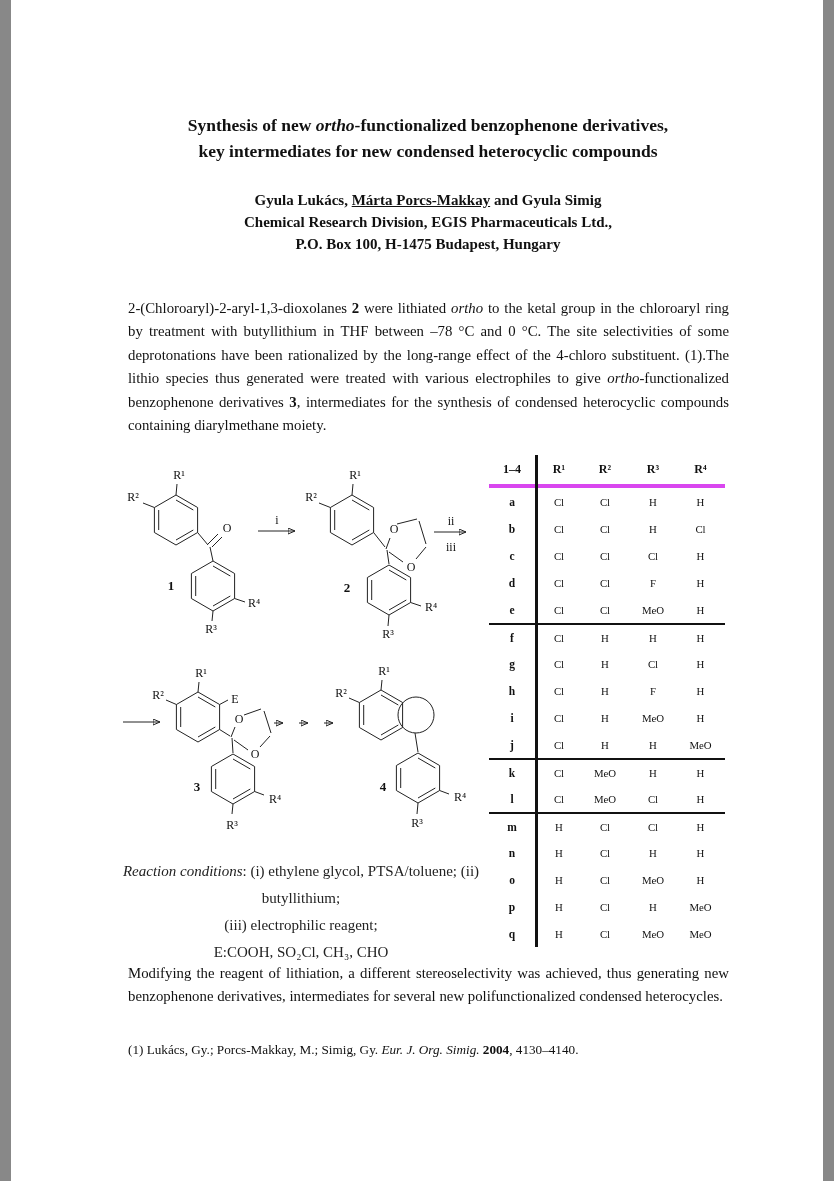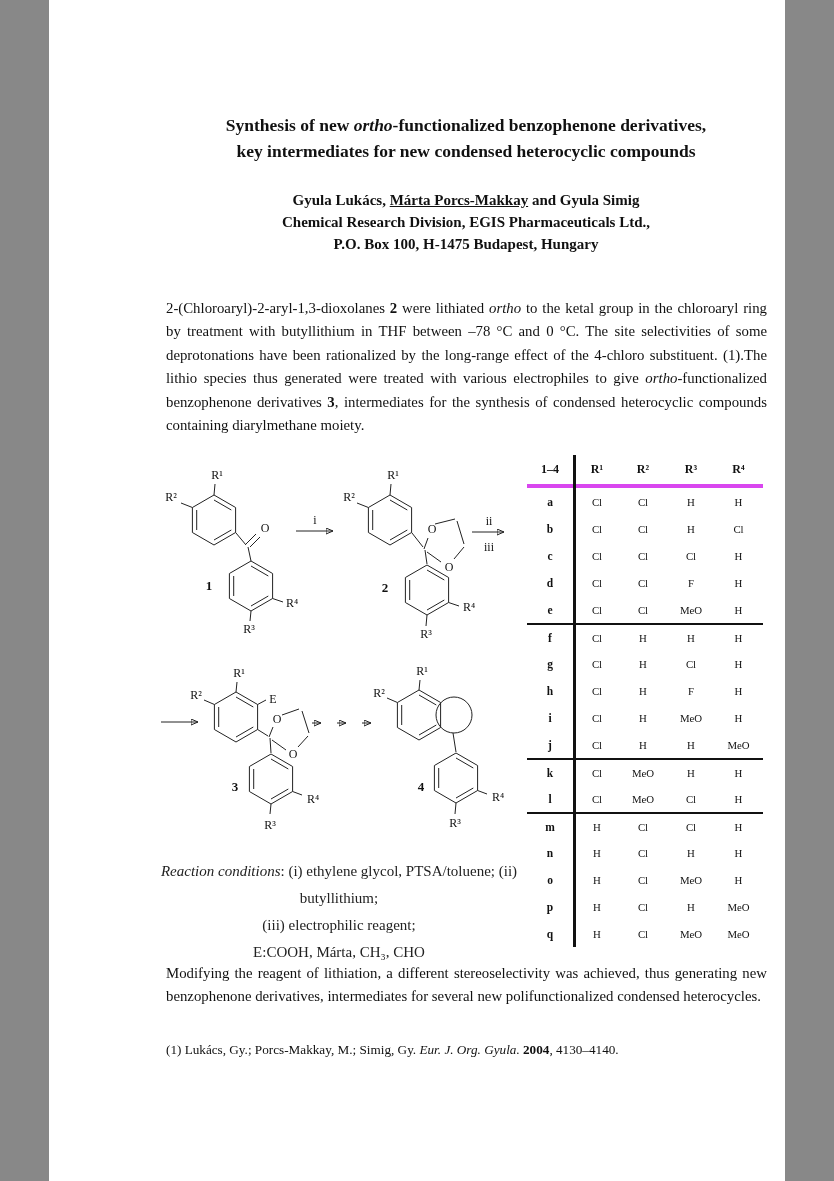--- a/index.html
+++ b/index.html
@@ -1,16 +1,16 @@
 <!DOCTYPE html>
 <html><head>
 <meta charset="utf-8">
 <style>
   html,body{margin:0;padding:0;background:#888;}
-  .page{position:relative;width:736px;height:1181px;background:#ffffff;margin:0 auto;
+  .page{position:relative;width:812px;height:1181px;background:#ffffff;margin:0 auto;
         font-family:"Liberation Serif","DejaVu Serif",serif;color:#111;overflow:hidden;}
   .st-i{font-style:italic;}
   .st-b{font-weight:bold;}
   .st-u{text-decoration:underline;}
 
   .title{position:absolute;left:97px;top:112px;width:640px;text-align:center;
          font-weight:bold;font-size:17.5px;line-height:26px;}
   .authors{position:absolute;left:117px;top:189px;width:600px;text-align:center;
            font-size:15px;line-height:22px;font-weight:bold;}
   .authors .email{font-style:italic;}
@@ -158,21 +158,21 @@
     <text x="373" y="675">R¹</text>
     <text x="330" y="697">R²</text>
     <text x="449" y="801">R⁴</text>
     <text x="406" y="827">R³</text>
     <text x="372" y="791" class="snum">4</text>
   </svg>
 
   <div class="conditions">
     <div><span class="st-i">Reaction conditions</span><span>: (i) ethylene glycol, PTSA/toluene; (ii) butyllithium;</span></div>
     <div>(iii) electrophilic reagent;</div>
-    <div>E:COOH, Márta, CH₃, CHO</div>
+    <div>E:COOH, SO₂Cl, CH₃, CHO</div>
   </div>
 
   <div class="rtable">
     <div class="thead">
       <span>1–4</span>
       <span></span>
       <span>R¹</span>
       <span>R²</span>
       <span>R³</span>
       <span>R⁴</span>
@@ -313,15 +313,15 @@
           <span class="tcell">Cl</span>
           <span class="tcell">MeO</span>
           <span class="tcell">MeO</span>
         </div>
       </div>
     <div class="vrule"></div>
   </div>
 
   <div class="closing">Modifying the reagent of lithiation, a different stereoselectivity was achieved, thus generating new benzophenone derivatives, intermediates for several new polifunctionalized condensed heterocycles.</div>
 
-  <div class="reference"><span>(1) Lukács, Gy.; Porcs-Makkay, M.; Simig, Gy. </span><span class="st-i">Eur. J. Org. Gyula.</span><span> </span><span class="st-b">2004</span><span>, 4130–4140.</span></div>
+  <div class="reference"><span>(1) Lukács, Gy.; Porcs-Makkay, M.; Simig, Gy. </span><span class="st-i">Eur. J. Org. Simig.</span><span> </span><span class="st-b">2004</span><span>, 4130–4140.</span></div>
 
 </div>
 
 </body></html>

